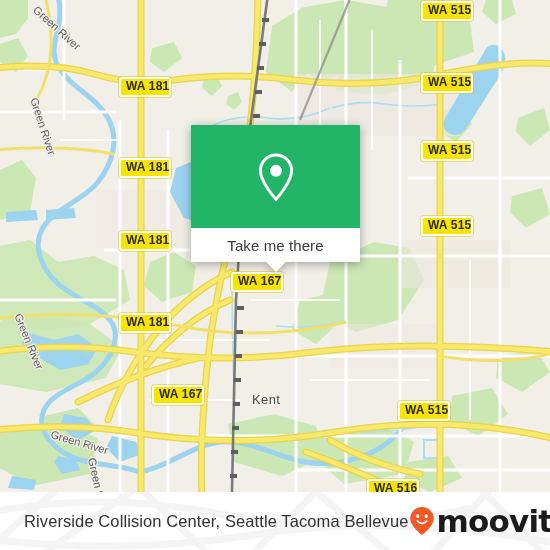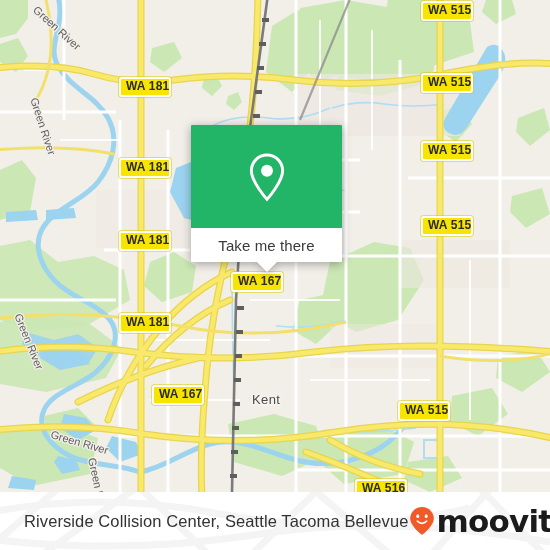--- a/index.html
+++ b/index.html
@@ -51,21 +51,21 @@
     font-size:11px;color:#5d5d5d;
     white-space:nowrap;
     text-shadow:
       -1.2px 0 #f2efe9, 1.2px 0 #f2efe9, 0 -1.2px #f2efe9, 0 1.2px #f2efe9,
       -1px -1px #f2efe9, 1px -1px #f2efe9, -1px 1px #f2efe9, 1px 1px #f2efe9;
     transform-origin:left center;
   }
 
   
   .card{
-    position:absolute;left:191px;top:125px;width:151px;
+    position:absolute;left:191px;top:125px;width:169px;
     filter:drop-shadow(0 2px 5px rgba(0,0,0,.33));
   }
   .card-green{
     background:#22B567;height:103px;
     display:flex;align-items:center;justify-content:center;
     border-radius:1px 1px 0 0;
   }
   .card-foot{
     background:#FFFFFF;height:34px;
     display:flex;align-items:center;justify-content:center;
@@ -288,21 +288,21 @@
     <div class="shield" style="left:119px;top:158px;">WA 181</div>
     <div class="shield" style="left:119px;top:231px;">WA 181</div>
     <div class="shield" style="left:119px;top:313px;">WA 181</div>
     <div class="shield" style="left:231px;top:272px;">WA 167</div>
     <div class="shield" style="left:152px;top:385px;">WA 167</div>
     <div class="shield" style="left:421px;top:1px;">WA 515</div>
     <div class="shield" style="left:421px;top:73px;">WA 515</div>
     <div class="shield" style="left:421px;top:141px;">WA 515</div>
     <div class="shield" style="left:421px;top:216px;">WA 515</div>
     <div class="shield" style="left:398px;top:401px;">WA 515</div>
-    <div class="shield" style="left:355px;top:479px;">WA 516</div>
+    <div class="shield" style="left:367px;top:479px;">WA 516</div>
 
     <div class="river-label" style="left:35px;top:2px;transform:rotate(42deg);">Green River</div>
     <div class="river-label" style="left:34px;top:92px;transform:rotate(72deg);">Green River</div>
     <div class="river-label" style="left:18px;top:308px;transform:rotate(68deg);">Green River</div>
     <div class="river-label" style="left:51px;top:428px;transform:rotate(16deg);">Green River</div>
     <div class="river-label" style="left:92px;top:452px;transform:rotate(78deg);">Green River</div>
 
     <div class="place-label" style="left:252px;top:392px;">Kent</div>
 
   </div>

